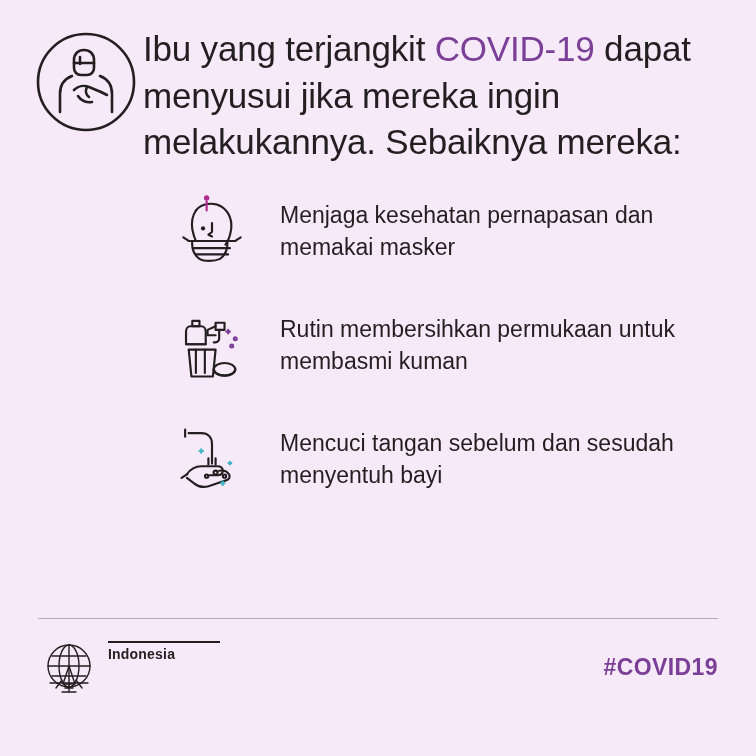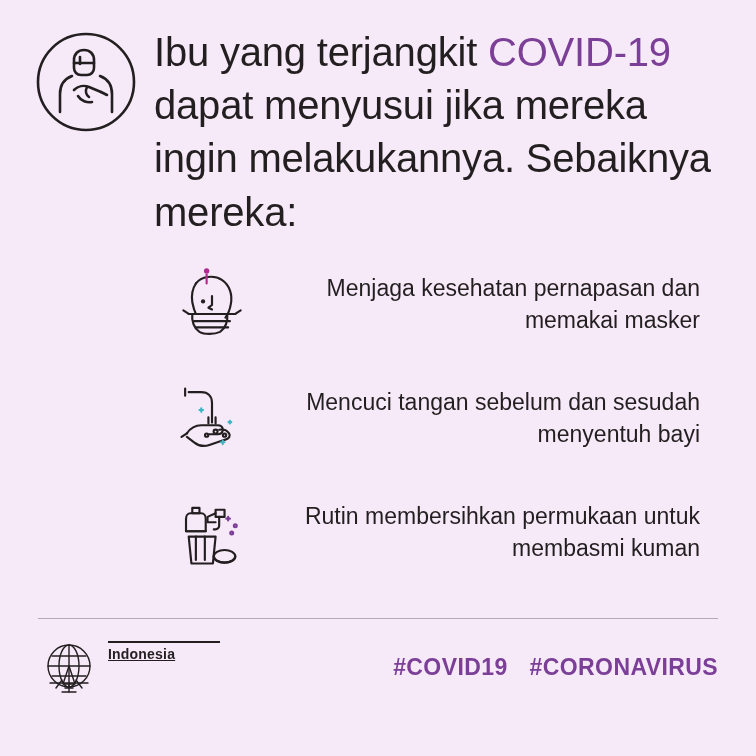--- a/index.html
+++ b/index.html
@@ -27,37 +27,36 @@
     align-items: flex-start;
     padding: 26px 34px 0 34px;
   }
   .header-icon {
     flex: 0 0 auto;
     width: 104px;
     height: 104px;
     margin-top: 4px;
   }
   .headline {
-    margin-left: 16px;
-    font-size: 40px;
+    margin-left: 5px;
+    font-size: 35px;
     line-height: 1.33;
     font-weight: 400;
     letter-spacing: -0.2px;
     color: #231f20;
     max-width: 560px;
   }
   .headline .hl {
     color: #7b3f98;
   }
 
   
   .points {
     margin: 18px 0 0 0;
     padding: 0 34px;
-    text-align: right;
   }
   .point {
     display: flex;
     align-items: center;
     margin-bottom: 18px;
   }
   .point-icon {
     flex: 0 0 auto;
     width: 96px;
     height: 96px;
@@ -116,21 +115,20 @@
     width: 112px;
     height: 2px;
     background: #231f20;
     margin: 3px 0 3px 0;
   }
   .who-country {
     font-size: 14px;
     font-weight: bold;
     color: #231f20;
     letter-spacing: 0.2px;
-    text-decoration: underline;
   }
   .hashtags {
     display: flex;
     gap: 22px;
     font-size: 23px;
     font-weight: bold;
     color: #7b3f98;
     letter-spacing: 0.4px;
   }
 </style>
@@ -172,42 +170,20 @@
           <path d="M26 58c-1 8 2 16 8 20 5 3 17 3 23 0 6-4 9-12 8-20"></path>
           <path d="M28 66h40"></path>
           <path d="M30 73h36"></path>
           <path d="M22 58l-6-4"></path>
           <path d="M74 58l6-4"></path>
           <path d="M42 14v10" stroke="#b02a8f"></path>
           <circle cx="42" cy="10" r="3" fill="#b02a8f" stroke="none"></circle>
         </svg>
       </div>
       <div class="point-text">Menjaga kesehatan pernapasan dan memakai masker</div>
-    </div>
-
-    <div class="point">
-      <div class="point-icon">
-        <svg viewBox="0 0 96 96" width="86" height="86" fill="none" stroke="#231f20" stroke-width="2.4" stroke-linecap="round" stroke-linejoin="round">
-          <path d="M22 18h14c8 0 12 5 12 12v14"></path>
-          <path d="M18 14v8"></path>
-          <path d="M48 44v8M44 46v7M52 46v7"></path>
-          <path d="M20 64c4-6 10-9 16-9h18c4 0 6 2 6 5s-2 5-6 5h-9"></path>
-          <path d="M56 60c5-1 9 1 11 4 2 3 0 6-4 7l-18 6c-6 2-12 1-17-3l-8-6"></path>
-          <path d="M20 64l-6 4"></path>
-          <g stroke="#3fb5c4">
-            <path d="M36 36v4M34 38h4"></path>
-            <path d="M60 72v4M58 74h4"></path>
-            <path d="M68 50v3M66.5 51.5h3"></path>
-          </g>
-          <circle cx="52" cy="62" r="2.2"></circle>
-          <circle cx="42" cy="66" r="1.8"></circle>
-          <circle cx="62" cy="66" r="1.8"></circle>
-        </svg>
-      </div>
-      <div class="point-text">Mencuci tangan sebelum dan sesudah menyentuh bayi</div>
     </div>
 
     <div class="point">
       <div class="point-icon">
         <svg viewBox="0 0 96 96" width="86" height="86" fill="none" stroke="#231f20" stroke-width="2.4" stroke-linecap="round" stroke-linejoin="round">
           <path d="M26 20h8v6h-8z"></path>
           <path d="M24 26h12c3 0 5 3 5 6v14H19V32c0-3 2-6 5-6z"></path>
           <path d="M19 46h22"></path>
           <path d="M52 22h10v8H52z"></path>
           <path d="M52 26l-9 4v6h9"></path>
@@ -219,20 +195,42 @@
           <g stroke="#7b3f98">
             <path d="M66 30v4M64 32h4"></path>
             <circle cx="74" cy="40" r="1.6"></circle>
             <circle cx="70" cy="48" r="1.6"></circle>
           </g>
         </svg>
       </div>
       <div class="point-text">Rutin membersihkan permukaan untuk membasmi kuman</div>
     </div>
 
+    <div class="point">
+      <div class="point-icon">
+        <svg viewBox="0 0 96 96" width="86" height="86" fill="none" stroke="#231f20" stroke-width="2.4" stroke-linecap="round" stroke-linejoin="round">
+          <path d="M22 18h14c8 0 12 5 12 12v14"></path>
+          <path d="M18 14v8"></path>
+          <path d="M48 44v8M44 46v7M52 46v7"></path>
+          <path d="M20 64c4-6 10-9 16-9h18c4 0 6 2 6 5s-2 5-6 5h-9"></path>
+          <path d="M56 60c5-1 9 1 11 4 2 3 0 6-4 7l-18 6c-6 2-12 1-17-3l-8-6"></path>
+          <path d="M20 64l-6 4"></path>
+          <g stroke="#3fb5c4">
+            <path d="M36 36v4M34 38h4"></path>
+            <path d="M60 72v4M58 74h4"></path>
+            <path d="M68 50v3M66.5 51.5h3"></path>
+          </g>
+          <circle cx="52" cy="62" r="2.2"></circle>
+          <circle cx="42" cy="66" r="1.8"></circle>
+          <circle cx="62" cy="66" r="1.8"></circle>
+        </svg>
+      </div>
+      <div class="point-text">Mencuci tangan sebelum dan sesudah menyentuh bayi</div>
+    </div>
+
   </div>
 
   <div class="divider"></div>
 
   <div class="footer">
     <div class="who-logo">
       <div class="who-emblem">
         <svg viewBox="0 0 62 62" width="62" height="62" fill="none" stroke="#231f20" stroke-width="1.4" stroke-linecap="round" stroke-linejoin="round">
           <circle cx="31" cy="30" r="21"></circle>
           <ellipse cx="31" cy="30" rx="10" ry="21"></ellipse>
@@ -247,17 +245,16 @@
           <path d="M12 47h38"></path>
         </svg>
       </div>
       <div class="who-words">
         <div class="who-underline"></div>
         <div class="who-country">Indonesia</div>
       </div>
     </div>
     <div class="hashtags">
       <span>#COVID19</span>
-      <span>#CORONAVIRUS</span>
     </div>
   </div>
 
 </div>
 
 </body></html>

